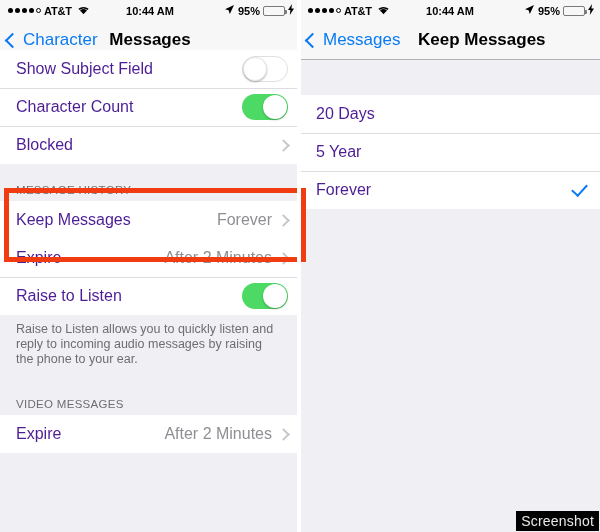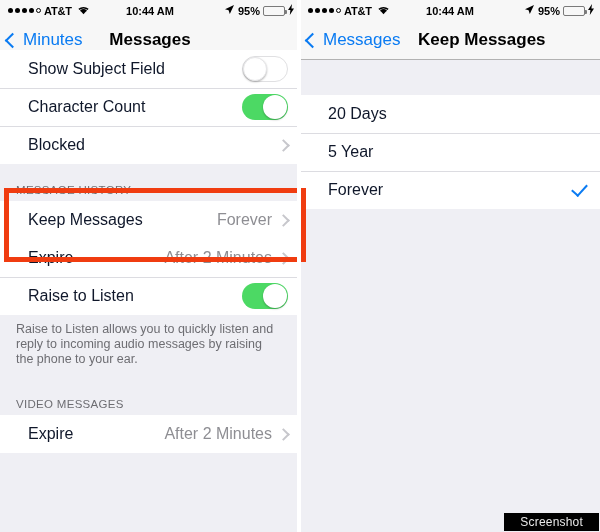--- a/index.html
+++ b/index.html
@@ -169,23 +169,22 @@
   }
   .row + .row::before {
     content: "";
     position: absolute;
     left: 0; right: 0; top: 0;
     height: 1px;
     background: #dcdce1;
   }
   .row-label {
     font-size: 16px;
-    color: #0f172a;
+    color: #4c1d95;
     flex: 1;
-    margin-left: 12px;
   }
   .row-value {
     font-size: 16px;
     color: #8e8e93;
     margin-right: 7px;
   }
   .chev {
     display: inline-block;
     width: 7px; height: 7px;
     border-top: 2px solid #c7c7cc;
@@ -254,22 +253,22 @@
     z-index: 7;
   }
 
   
   .watermark {
     position: absolute;
     right: 1px;
     bottom: 1px;
     background: #000;
     color: #e8e8e8;
-    font-size: 12px;
-    padding: 2px 16px;
+    font-size: 14px;
+    padding: 2px 5px;
     letter-spacing: 0.2px;
     z-index: 10;
   }
 </style>
 </head>
 <body>
 
 <div class="screen">
 
   <div class="panel panel-left">
@@ -308,21 +307,21 @@
           <svg width="6" height="11" viewBox="0 0 6 11">
               <path d="M4 0 L0 6 L2.4 6 L1.8 11 L6 4.6 L3.4 4.6 Z" fill="#000"></path>
             </svg>
         </span>
       </div>
     </div>
 
     <div class="navbar">
       <div class="nav-back">
         <span class="chev-back"></span>
-        <span>Minutes</span>
+        <span>Character</span>
       </div>
       <div class="nav-title-center">Messages</div>
     </div>
 
     <div class="gap" style="height:6px"></div>
     <div class="clipped-row">
       <div class="row">
         <span class="row-label">Show Subject Field</span>
         <span class="toggle off">
             <span class="knob"></span>

